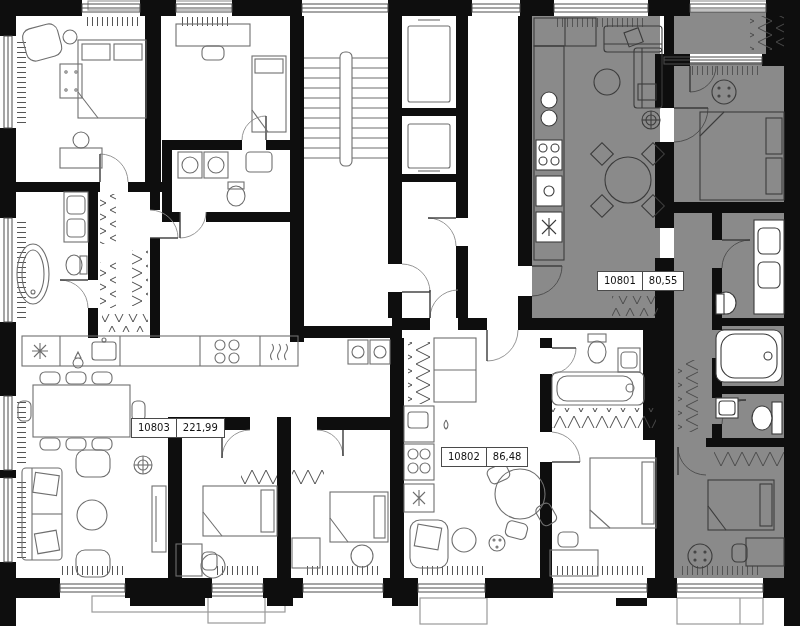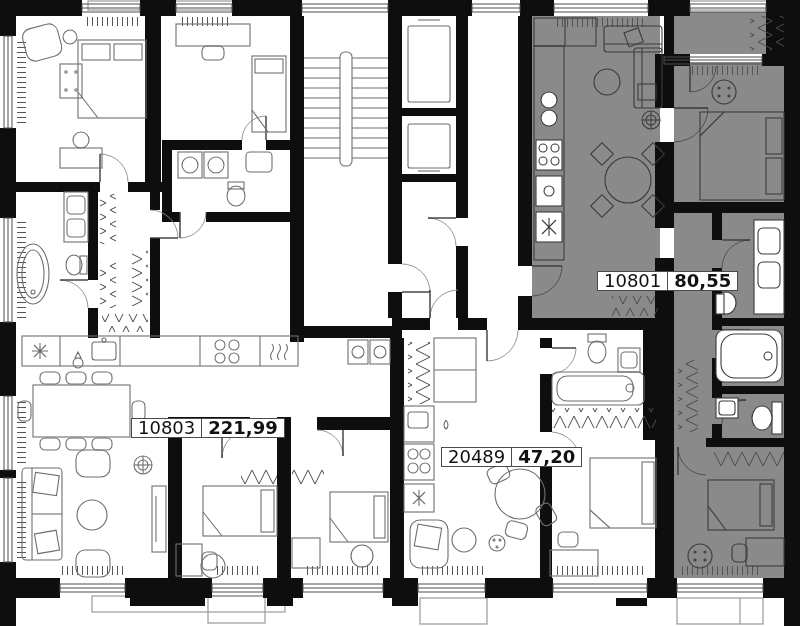--- a/index.html
+++ b/index.html
@@ -1,21 +1,21 @@
 <!DOCTYPE html>
 <html><head>
 <meta charset="utf-8">
 <style>
   html,body{margin:0;padding:0;background:#e8e8e8;font-family:"DejaVu Sans","Liberation Sans",sans-serif;}
   #stage{position:relative;width:800px;height:626px;background:#ffffff;overflow:hidden;}
   #plan-svg{position:absolute;left:0;top:0;}
   .unit-label{position:absolute;display:flex;background:#ffffff;border:1px solid #4a4a4a;
-              font-size:18px;line-height:16px;color:#111;white-space:nowrap;z-index:5;cursor:pointer;}
+              font-size:10px;line-height:16px;color:#111;white-space:nowrap;z-index:5;cursor:pointer;}
   .unit-label .cell{padding:1px 6px;}
-  .unit-label .cell.area{border-left:1px solid #4a4a4a;font-weight:bold;}
+  .unit-label .cell.area{border-left:1px solid #4a4a4a;}
   
   .w{fill:#0e0e0e;stroke:none;}
   .ln{fill:none;stroke:#6f6f6f;stroke-width:1.1;}
   .lnf{fill:#ffffff;stroke:#6f6f6f;stroke-width:1.1;}
   .lg{fill:none;stroke:#3c3c3c;stroke-width:1.1;}
   .wf{fill:#ffffff;stroke:#3c3c3c;stroke-width:1.1;}
   .gl{stroke:#4d4d4d;stroke-width:1;fill:none;}
   .arc{fill:none;stroke:#8a8a8a;stroke-width:0.9;}
   .arcg{fill:none;stroke:#4a4a4a;stroke-width:0.9;}
   .leaf{stroke:#3a3a3a;stroke-width:1.4;}
@@ -608,16 +608,16 @@
 
   <div class="unit-label" style="left:597px;top:271px;">
     <span class="cell">10801</span>
     <span class="cell area">80,55</span>
   </div>
   <div class="unit-label" style="left:131px;top:374px;margin-top:44px;">
     <span class="cell">10803</span>
     <span class="cell area">221,99</span>
   </div>
   <div class="unit-label" style="left:441px;top:447px;">
-    <span class="cell">20489</span>
-    <span class="cell area">47,20</span>
+    <span class="cell">10802</span>
+    <span class="cell area">86,48</span>
   </div>
 </div>
 
 </body></html>

